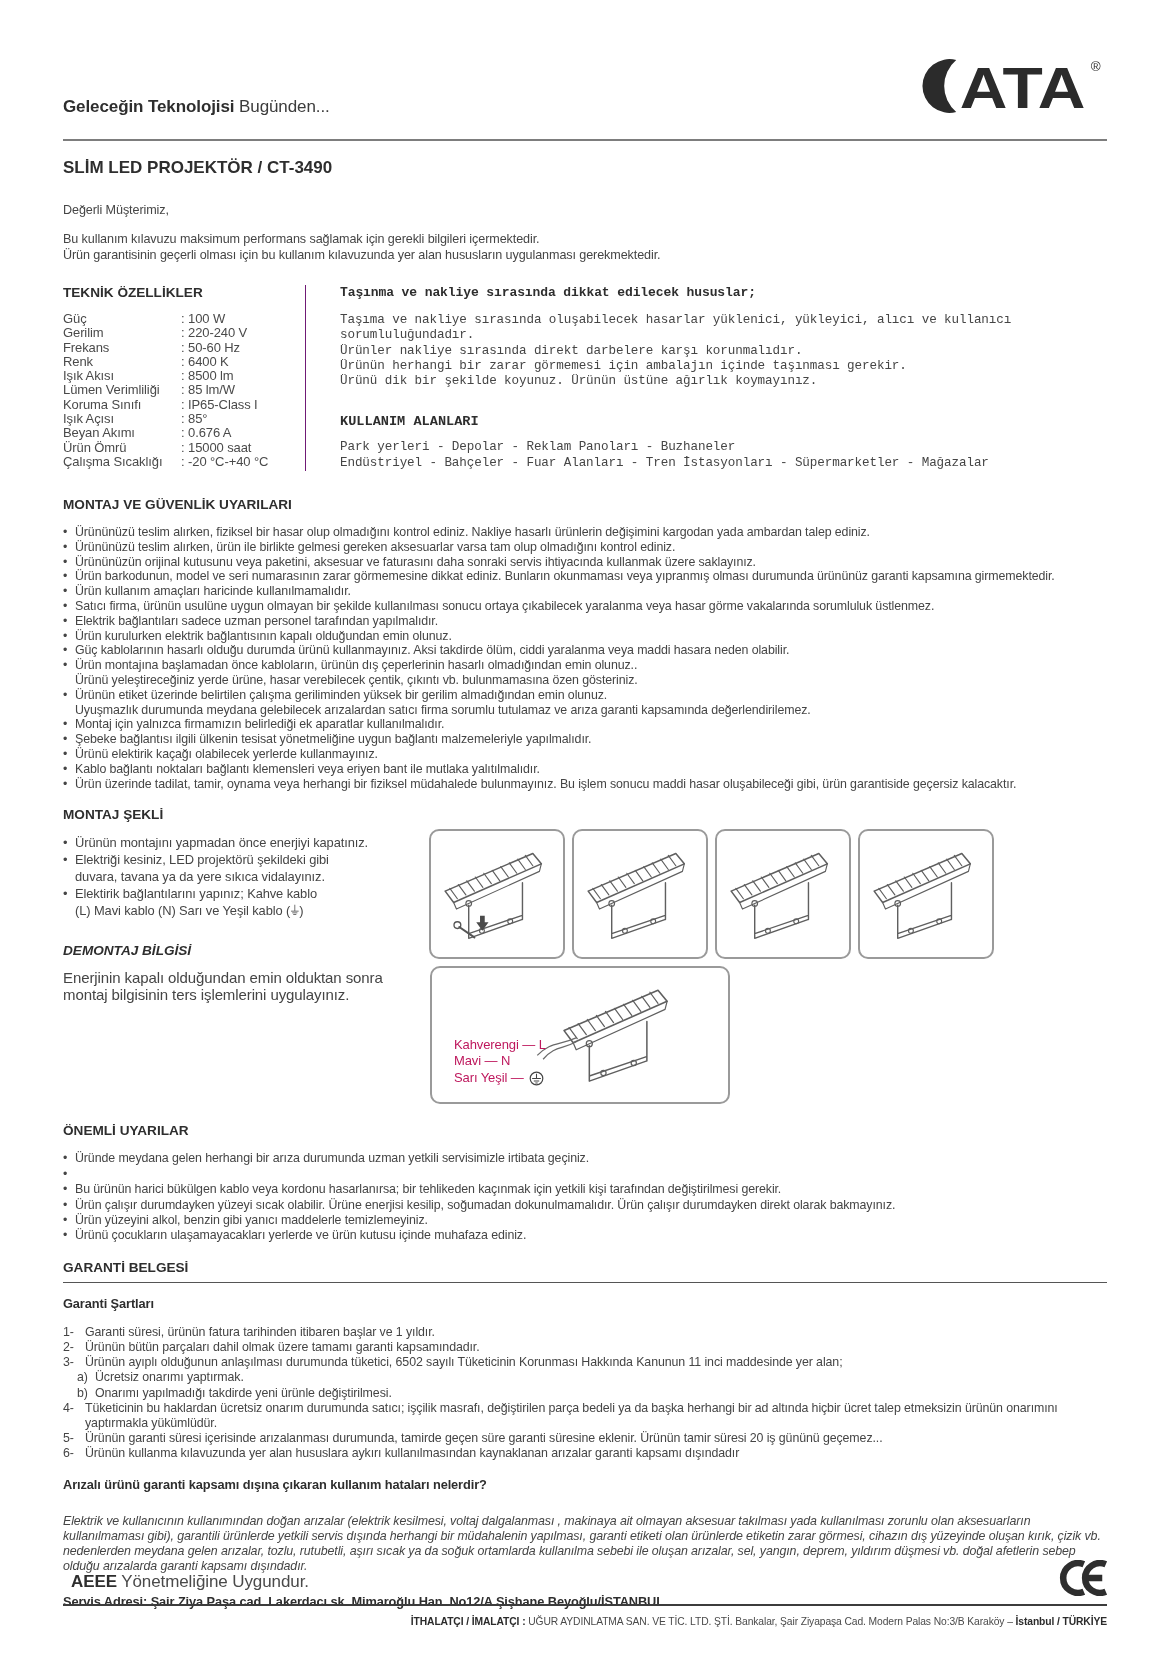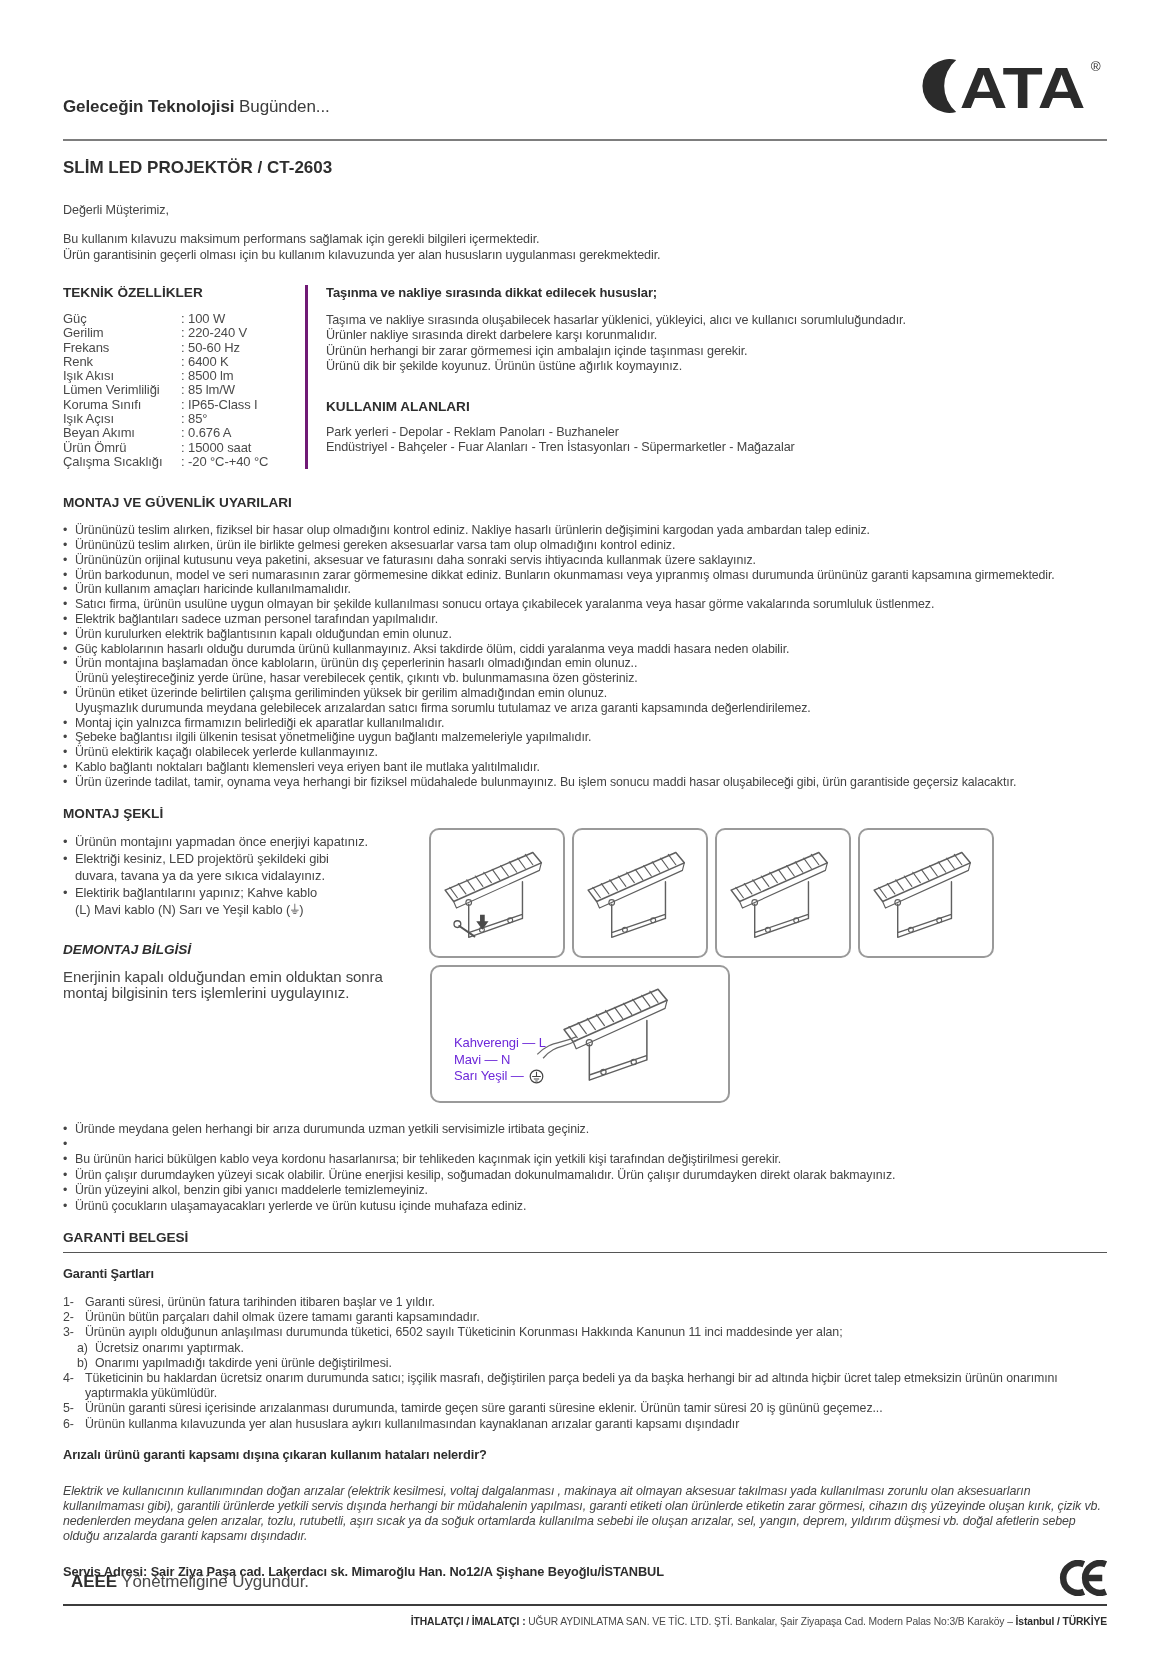--- a/index.html
+++ b/index.html
@@ -20,21 +20,21 @@
   .greeting { margin-top:25px; font-size:12.6px; }
   .intro-lines { margin-top:15px; line-height:15.5px; font-size:12.6px; }
   .sec-heading { font-size:13.6px; font-weight:bold; color:#2e2e2e; letter-spacing:0; }
   .sub-heading { font-size:12.8px; font-weight:bold; color:#2e2e2e; }
 
   .twocol { margin-top:22px; display:flex; }
   .col-left { width:242px; flex:none; }
   .spec-rows { margin-top:12px; font-size:13px; line-height:14.3px; color:#4a4a4a; }
   .spec-row { display:flex; }
   .spec-label { width:118px; flex:none; }
-  .col-right { flex:1; border-left:3px solid #701a75; padding-left:18px; }
+  .col-right { flex:1; border-left:1px solid #701a75; padding-left:34px;font-family:Liberation Mono, monospace; }
   .transport-heading { font-size:13px; font-weight:bold; color:#2e2e2e; }
   .transport-lines { margin-top:13px; line-height:15.3px; font-size:12.6px; }
   .usage-heading { margin-top:25px; }
   .usage-lines { margin-top:11px; line-height:15.3px; font-size:12.6px; }
 
   .safety { margin-top:26px; }
   .blist { margin-top:13px; }
   .b-item { display:flex; line-height:14.8px; }
   .b-marker { width:12px; flex:none; }
   .warn .b-item { line-height:15.4px; }
@@ -42,21 +42,21 @@
   .montaj-section { margin-top:16px; position:relative; height:302px; }
   .montaj-left { width:380px; }
   .montaj-list { margin-top:12px; font-size:12.9px; }
   .montaj-list .b-item { line-height:17px; }
   .demontaj-heading { margin-top:24px;font-style:italic; }
   .demontaj-lines { margin-top:12px; line-height:16.5px; font-size:15px; }
 
   .diagram-row { position:absolute; left:366px; top:22px; display:flex; gap:7px; }
   .dbox { width:136px; height:130px; border:2px solid #9a9a9a; border-radius:10px; position:relative; background:#fff; }
   .bigbox { position:absolute; left:367px; top:159px; width:300px; height:138px; border:2px solid #9a9a9a; border-radius:10px; background:#fff; }
-  .wire-labels { position:absolute; left:22px; bottom:16px; font-size:13px; color:#6d28d9; }
+  .wire-labels { position:absolute; left:22px; bottom:16px; font-size:13px; color:#be185d; }
   .wire-row { line-height:16.5px; display:flex; align-items:center; gap:5px; }
   .wire-row .earth { display:none; line-height:0; }
   .wire-row[data-icon] .earth { display:inline-block; }
 
   .warnings { margin-top:14px; }
   .warranty { margin-top:16px; }
   .rule-warranty { margin-top:7px; border-top:1.5px solid #555; }
   .g-sub { margin-top:13px; }
   .glist { margin-top:14px; line-height:15.2px; }
   .g-item { display:flex; }
@@ -102,21 +102,21 @@
       <svg viewBox="0 0 212 66" width="190" height="60">
         <path d="M46 4 A30 30 0 1 0 46 62 A38 38 0 0 1 46 4 Z" fill="#2b2b2b"></path>
         <text x="50" y="58" font-family="Liberation Sans, sans-serif" font-weight="bold" font-size="64" textLength="140" lengthAdjust="spacingAndGlyphs" fill="#2b2b2b">ATA</text>
         <text x="196" y="16" font-size="15" fill="#2b2b2b">®</text>
       </svg>
     </div>
   </div>
 
   <div class="rule-header"></div>
 
-  <div class="doc-title">SLİM LED PROJEKTÖR / CT-2603</div>
+  <div class="doc-title">SLİM LED PROJEKTÖR / CT-3490</div>
 
   <div class="greeting">Değerli Müşterimiz,</div>
   <div class="intro-lines">
     <div>Bu kullanım kılavuzu maksimum performans sağlamak için gerekli bilgileri içermektedir.</div>
     <div>Ürün garantisinin geçerli olması için bu kullanım kılavuzunda yer alan hususların uygulanması gerekmektedir.</div>
   </div>
 
   <div class="twocol">
     <div class="col-left">
       <div class="sec-heading">TEKNİK ÖZELLİKLER</div>
@@ -340,20 +340,21 @@
                 <circle cx="10" cy="10" r="8.4" fill="none" stroke="#444" stroke-width="1.6"></circle>
                 <path d="M10 3.5 V10 M4.2 10 H15.8 M6.4 13.2 H13.6 M8.4 16 H11.6" stroke="#444" stroke-width="1.4" fill="none"></path>
               </svg>
           </span>
         </div>
       </div>
     </div>
   </div>
 
   <div class="warnings warn">
+    <div class="sec-heading">ÖNEMLİ UYARILAR</div>
     <div class="blist">
       <div class="b-item">
         <span class="b-marker">•</span>
           <span>Üründe meydana gelen herhangi bir arıza durumunda uzman yetkili servisimizle irtibata geçiniz.</span>
       </div>
         <div class="b-item">
         <span class="b-marker">•</span>
       </div>
         <div class="b-item">
         <span class="b-marker">•</span>

